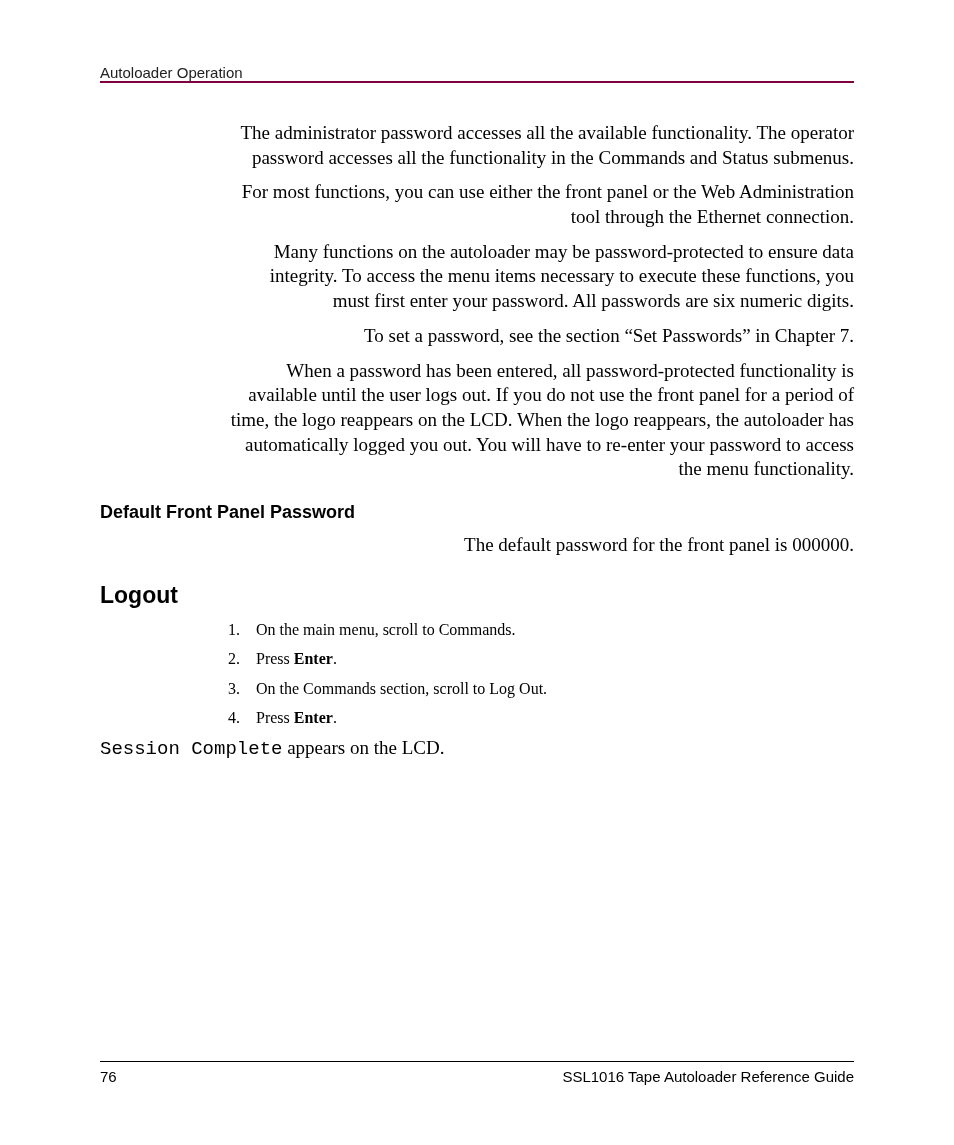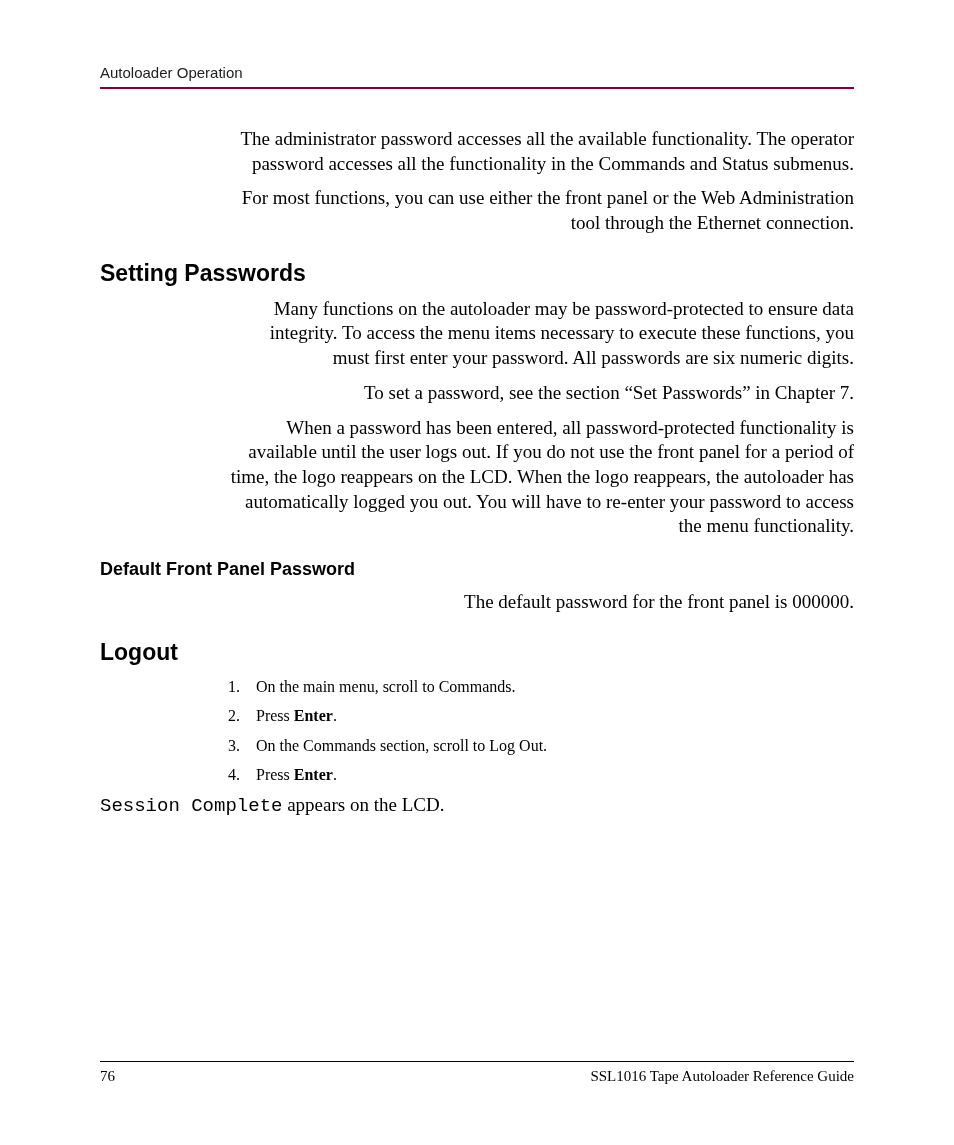--- a/index.html
+++ b/index.html
@@ -13,21 +13,20 @@
   }
   .page {
     padding: 64px 100px 60px 100px;
     height: 100%;
     position: relative;
   }
   .header {
     font-family: Arial, Helvetica, sans-serif;
     font-size: 15px;
     color: #222;
-    padding-bottom: 6px;
     border-bottom: 2px solid #800040;
     margin-bottom: 38px;
   }
   .body-indent {
     margin-left: 128px;
     font-size: 19px;
     line-height: 1.3;
     text-align: right;
   }
   .body-indent p { margin-bottom: 10px; }
@@ -77,21 +76,21 @@
   }
   .mono { font-family: "Courier New", Courier, monospace; }
   .bold { font-weight: bold; }
   .footer {
     position: absolute;
     left: 100px;
     right: 100px;
     bottom: 60px;
     border-top: 1.5px solid #000;
     padding-top: 6px;
-    font-family: Liberation Serif, serif;
+    font-family: Liberation Sans, sans-serif;
     font-size: 15px;
     display: flex;
     justify-content: space-between;
   }
 </style>
 </head>
 <body>
 
 <div class="page">
 
@@ -100,21 +99,20 @@
   </div>
 
   <div class="body-indent">
     <p>The administrator password accesses all the available functionality. The operator password accesses all the functionality in the Commands and Status submenus.</p>
   </div>
 
   <div class="body-indent">
     <p>For most functions, you can use either the front panel or the Web Administration tool through the Ethernet connection.</p>
   </div>
 
-  <h2 class="subsection">Setting Passwords</h2>
   <div class="body-indent">
     <p>Many functions on the autoloader may be password-protected to ensure data integrity. To access the menu items necessary to execute these functions, you must first enter your password. All passwords are six numeric digits.</p>
     <p>To set a password, see the section “Set Passwords” in Chapter 7.</p>
     <p>When a password has been entered, all password-protected functionality is available until the user logs out. If you do not use the front panel for a period of time, the logo reappears on the LCD. When the logo reappears, the autoloader has automatically logged you out. You will have to re-enter your password to access the menu functionality.</p>
   </div>
 
   <h3 class="subsub">Default Front Panel Password</h3>
   <div class="body-indent">
     <p>The default password for the front panel is 000000.</p>
   </div>

